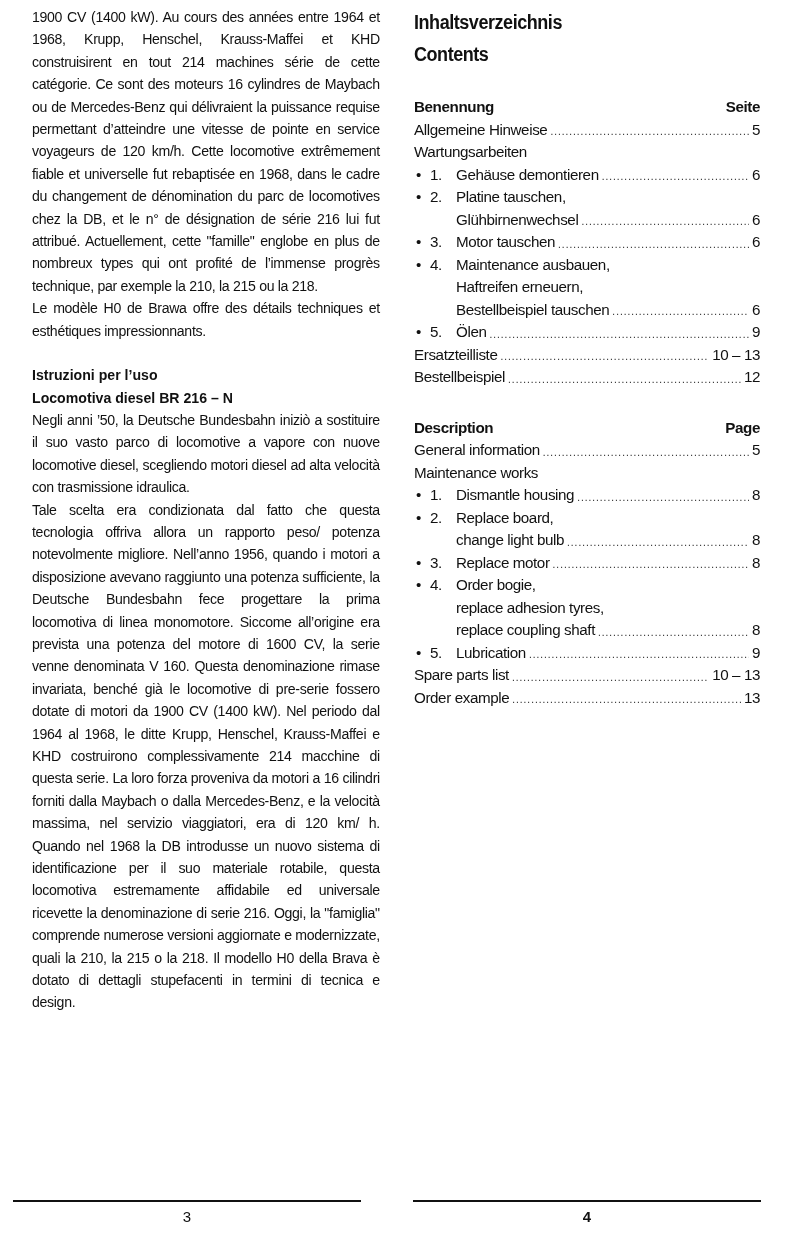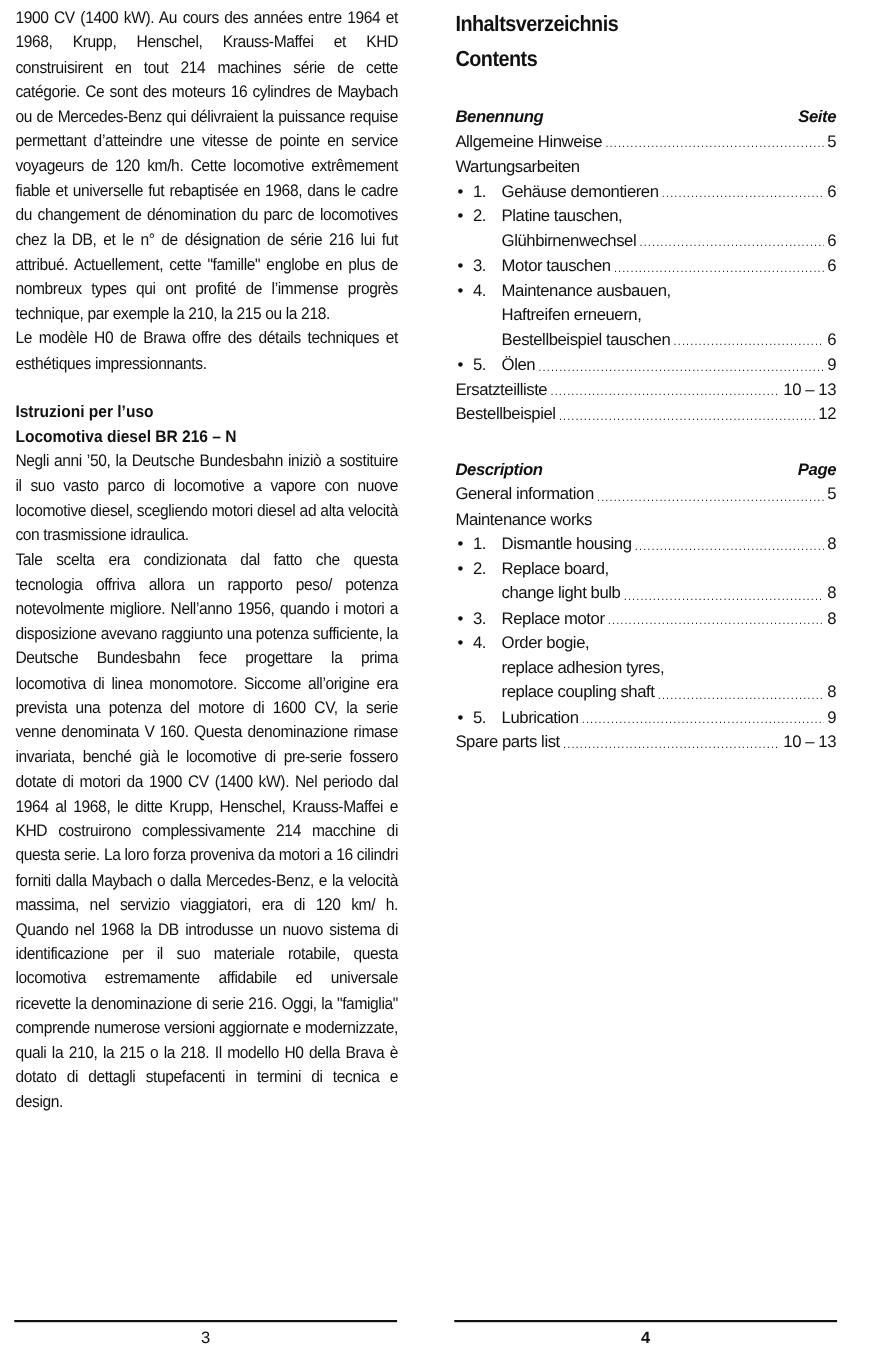--- a/index.html
+++ b/index.html
@@ -2,21 +2,21 @@
 <html><head>
 <meta charset="utf-8">
 <style>
   html, body { margin: 0; padding: 0; background: #ffffff; }
   body {
     width: 800px; height: 1235px; position: relative; overflow: hidden;
     font-family: "Liberation Sans", "DejaVu Sans", sans-serif;
     color: #111111;
   }
   .col { position: absolute; top: 6px; width: 348px; }
-  .col-left { left: 14px; }
+  .col-left { left: 32px; }
   .col-right { left: 414px; }
   .para {
     font-size: 15.2px; line-height: 22.4px; margin: 0;
     text-align: justify; letter-spacing: -0.35px;
     transform: scaleX(0.93); transform-origin: left top; width: 374px;
   }
   .section-title {
     font-size: 15.2px; line-height: 22.4px; font-weight: bold; margin: 0;
     transform: scaleX(0.93); transform-origin: left top; white-space: nowrap;
   }
@@ -24,21 +24,21 @@
   .toc-heading {
     font-size: 20px; line-height: 32px; font-weight: bold; margin: 0;
     letter-spacing: -0.5px; transform: scaleX(0.9); transform-origin: left top;
   }
   .toc-block { margin-top: 26px; }
   .toc-block.second { margin-top: 28px; }
   .toc-row {
     display: flex; align-items: flex-end; font-size: 15.2px; line-height: 22.5px;
     width: 346px; letter-spacing: -0.4px;
   }
-  .toc-row.head { font-weight: bold; font-style: italic; }
+  .toc-row.head { font-weight: bold; }
   .toc-row .label { white-space: nowrap; }
   .toc-row .bullet { width: 14px; flex: none; padding-left: 2px; }
   .toc-row .num { width: 26px; flex: none; }
   .toc-row.indent .label { padding-left: 42px; }
   .toc-row .leader {
     flex: 1; overflow: hidden; white-space: nowrap; margin: 0 3px;
     font-size: 10px; line-height: 18px; letter-spacing: 1px; color: #222;
   }
   .toc-row .leader::before {
     content: "................................................................................................................................";
@@ -202,17 +202,22 @@
         <span class="num">5.</span>
         <span class="label">Lubrication</span>
         <span class="leader"></span>
         <span class="page">9</span>
       </div>
       <div class="toc-row">
         <span class="label">Spare parts list</span>
         <span class="leader"></span>
         <span class="page">10 – 13</span>
       </div>
+      <div class="toc-row">
+        <span class="label">Order example</span>
+        <span class="leader"></span>
+        <span class="page">13</span>
+      </div>
     </div>
 </div>
 
 <div class="footer-line footer-right"></div>
 <div class="footer-num footer-right bold">4</div>
 
 </body></html>

